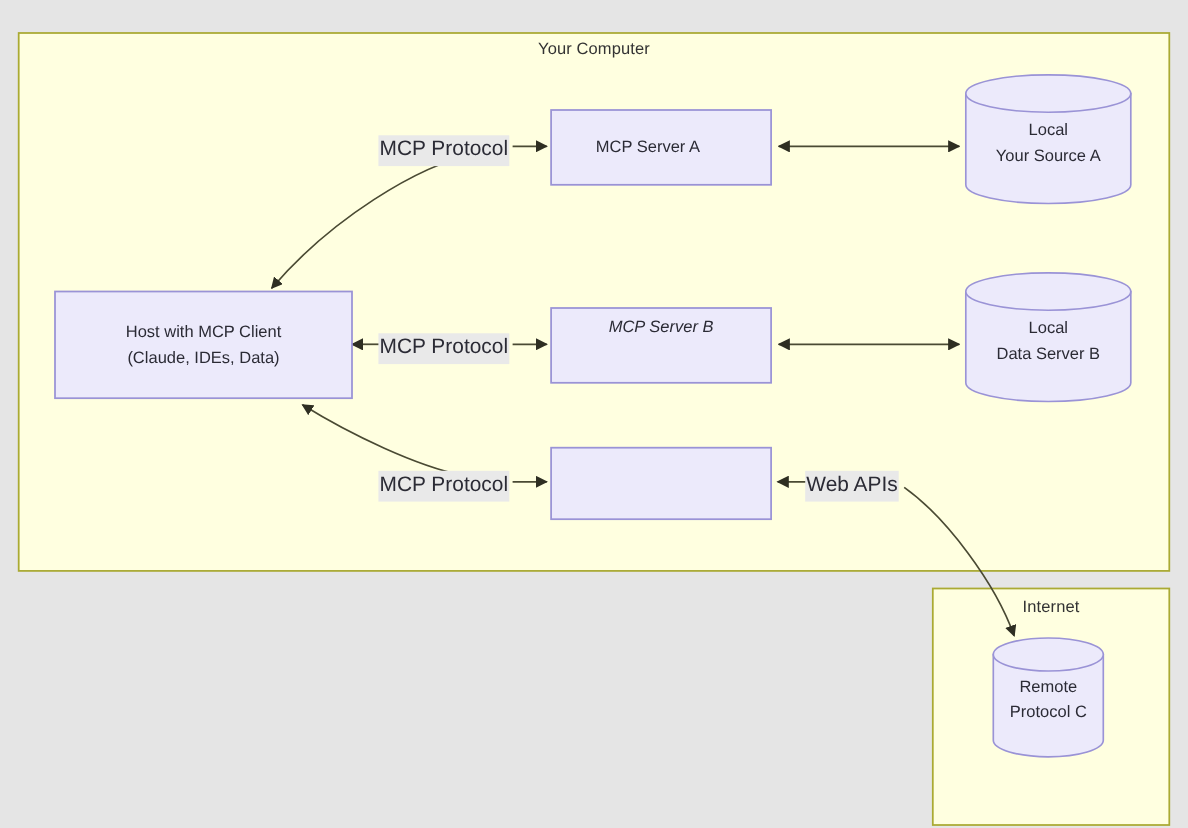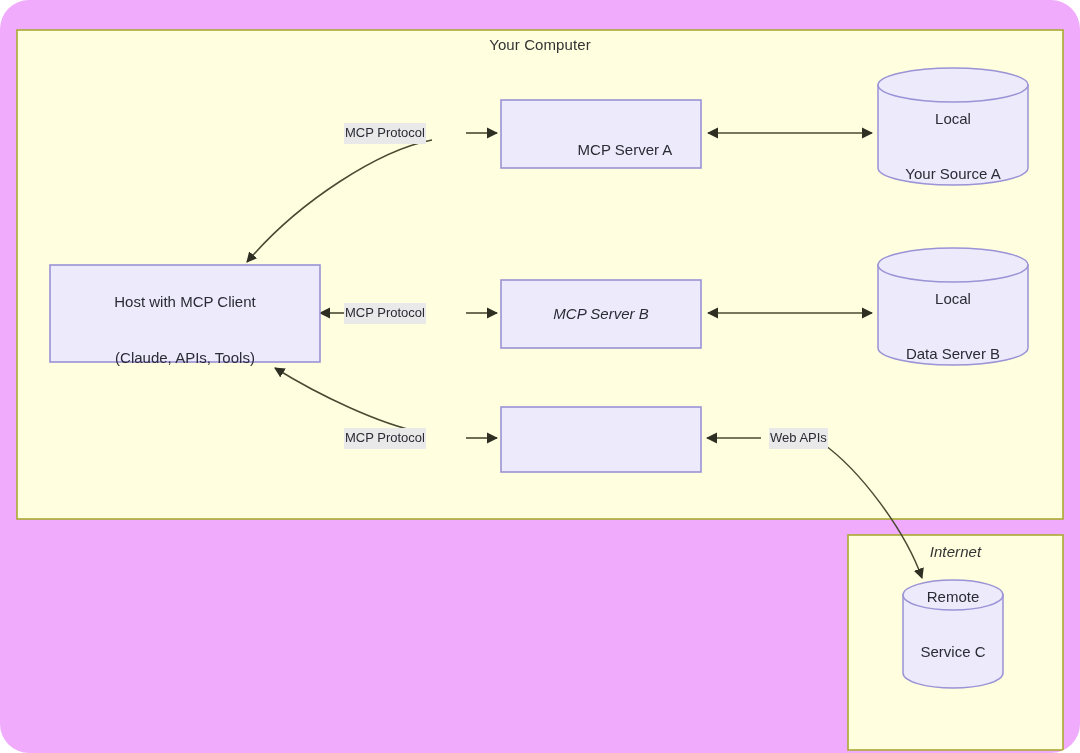--- a/index.html
+++ b/index.html
@@ -12,22 +12,21 @@
     width: 1080px;
     height: 753px;
     font-family: "Liberation Sans", sans-serif;
     -webkit-font-smoothing: antialiased;
   }
   #diagram {
     position: relative;
     width: 1080px;
     height: 753px;
     overflow: hidden;
-    background: #f0abfc;
-    border-radius: 29px;
+    background: #e5e5e5;
   }
   #diagram svg.layer {
     position: absolute;
     left: 0;
     top: 0;
     width: 1080px;
     height: 753px;
     overflow: visible;
   }
   .container-title {
@@ -44,24 +43,24 @@
     flex-direction: column;
     align-items: center;
     justify-content: center;
     font-size: 15px;
     color: #2b2b35;
     line-height: 1.55;
     white-space: nowrap;
     text-align: center;
     pointer-events: none;
   }
-  .node-label .line { display: block; margin-top: 32px; }
+  .node-label .line { display: block; }
   .edge-label {
     position: absolute;
-    font-size: 13px;
+    font-size: 19px;
     color: #2b2b35;
     background: #e9e9e9;
     padding: 2px 1px 3px 1px;
     white-space: nowrap;
     line-height: 1.2;
   }
 </style>
 </head>
 <body>
 
@@ -121,52 +120,52 @@
     </g>
 
     <g>
       <path d="M 903 595 L 903 673 A 50 15 0 0 0 1003 673 L 1003 595 Z" fill="#ECEAFB" stroke="#9A93D6" stroke-width="1.5"></path>
       <ellipse cx="953" cy="595" rx="50" ry="15" fill="#ECEAFB" stroke="#9A93D6" stroke-width="1.5"></ellipse>
     </g>
   </svg>
 
   <div class="container-title" style="left:17px; top:36px; width:1046px;">Your Computer</div>
 
-  <div class="container-title" style="left:848px; top:543px; width:215px;font-style:italic;">Internet</div>
+  <div class="container-title" style="left:848px; top:543px; width:215px;">Internet</div>
 
   <div class="node-label" style="left:50px; top:265px; width:270px; height:97px;">
     <span class="line">Host with MCP Client</span>
-    <span class="line">(Claude, APIs, Tools)</span>
+    <span class="line">(Claude, IDEs, Data)</span>
   </div>
 
-  <div class="node-label" style="left:501px; top:100px; width:176px; height:68px;padding-left:36px;">
+  <div class="node-label" style="left:501px; top:100px; width:176px; height:68px;">
     <span class="line">MCP Server A</span>
   </div>
 
   <div class="node-label" style="left:501px; top:264px; width:200px; height:68px;font-style:italic;">
     <span class="line">MCP Server B</span>
   </div>
 
 
   <div class="node-label" style="left:878px; top:92px; width:150px; height:76px;">
     <span class="line">Local</span>
     <span class="line">Your Source A</span>
   </div>
 
   <div class="node-label" style="left:878px; top:272px; width:150px; height:76px;">
     <span class="line">Local</span>
     <span class="line">Data Server B</span>
   </div>
 
-  <div class="node-label" style="left:903px; top:572px; width:100px; height:72px;">
+  <div class="node-label" style="left:903px; top:600px; width:100px; height:72px;">
     <span class="line">Remote</span>
-    <span class="line">Service C</span>
+    <span class="line">Protocol C</span>
   </div>
 
   <div class="edge-label" style="left:344px; top:123px;">MCP Protocol</div>
 
   <div class="edge-label" style="left:344px; top:303px;">MCP Protocol</div>
 
   <div class="edge-label" style="left:344px; top:428px;">MCP Protocol</div>
 
-  <div class="edge-label" style="left:769px; top:428px;">Web APIs</div>
+  <div class="edge-label" style="left:732px; top:428px;">Web APIs</div>
 
 </div>
 
 </body></html>

